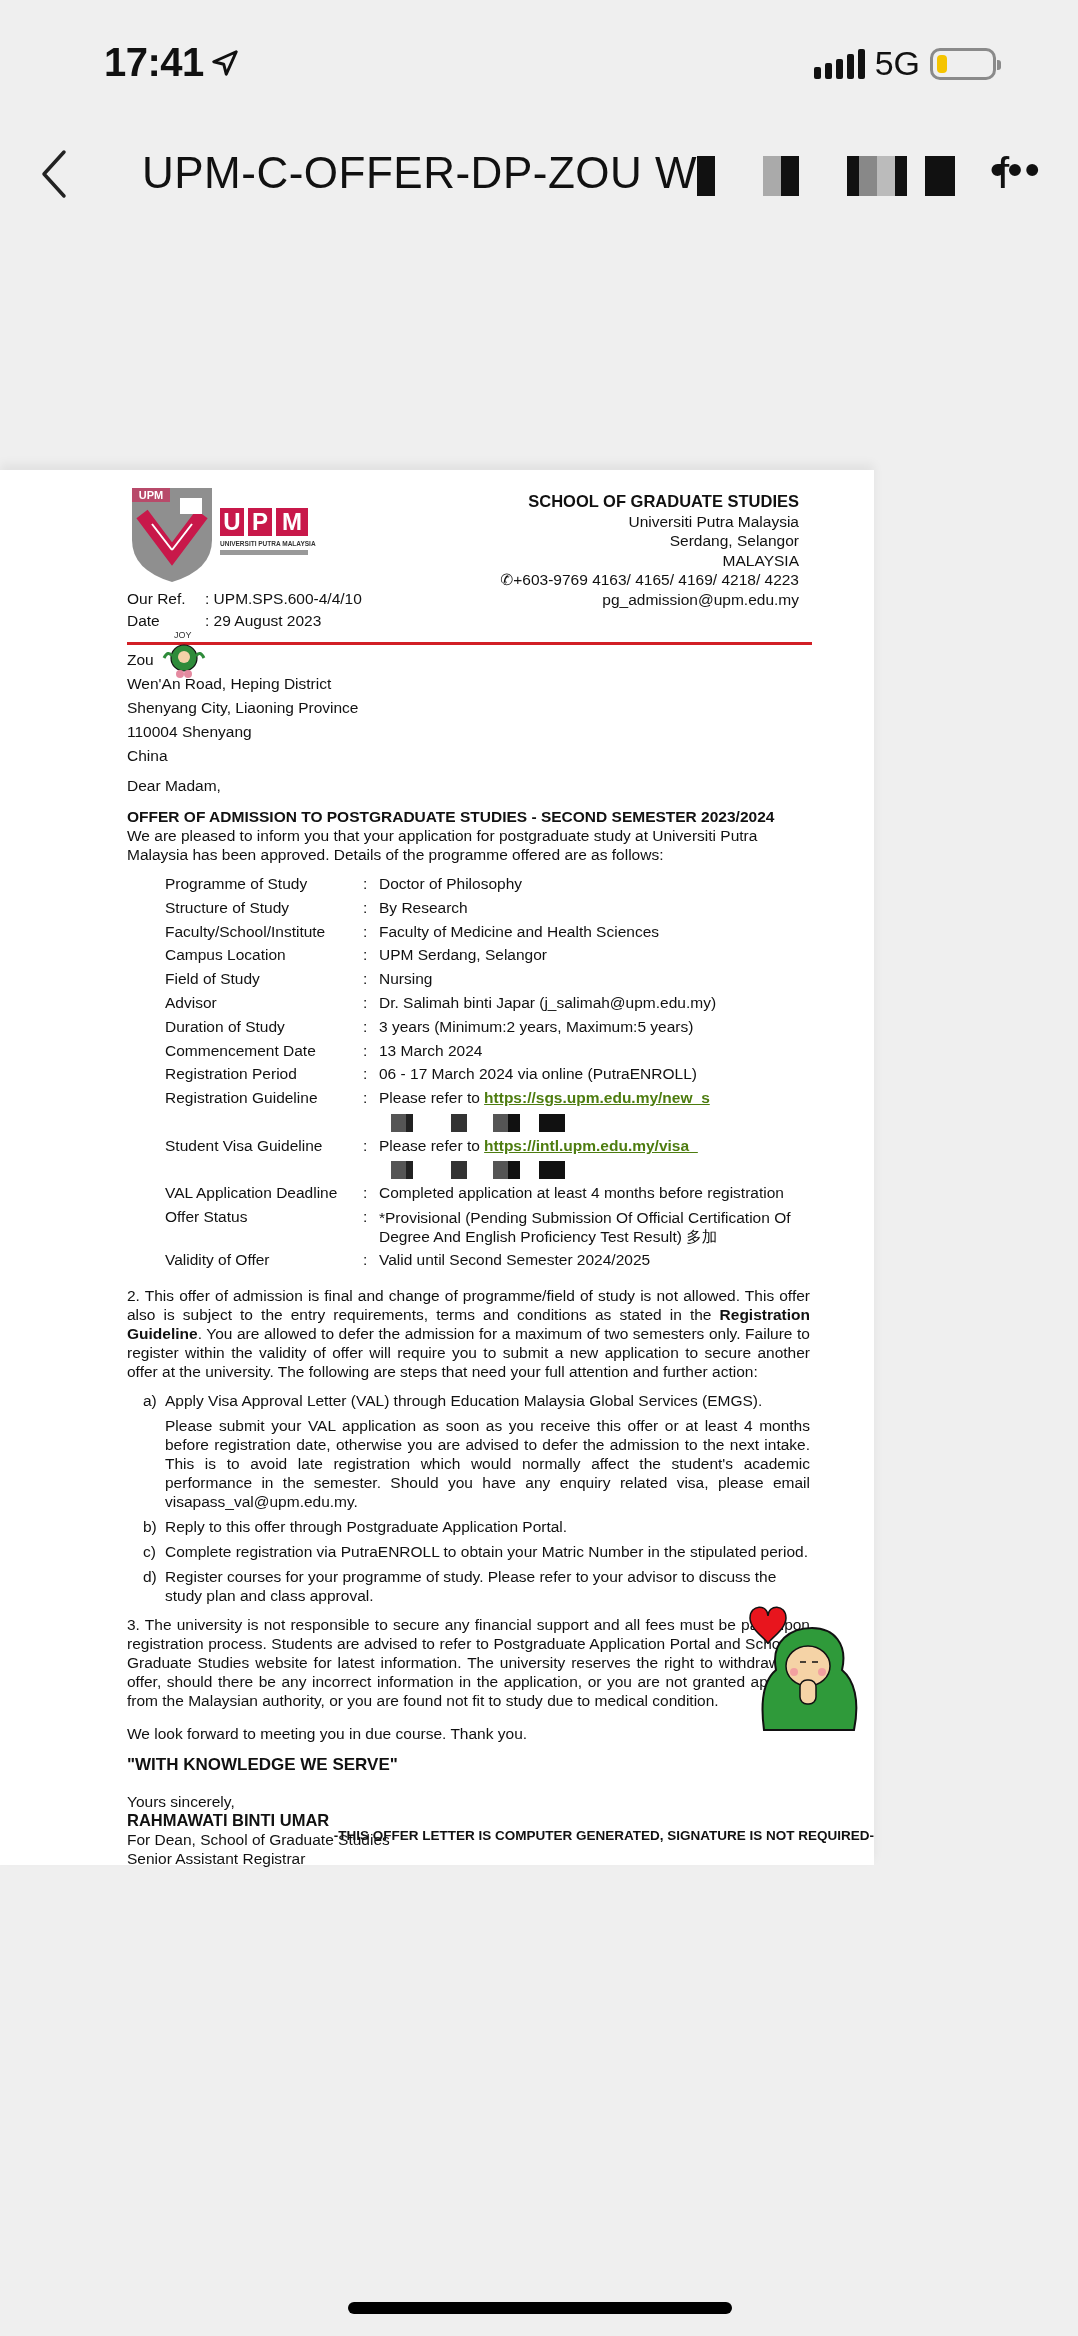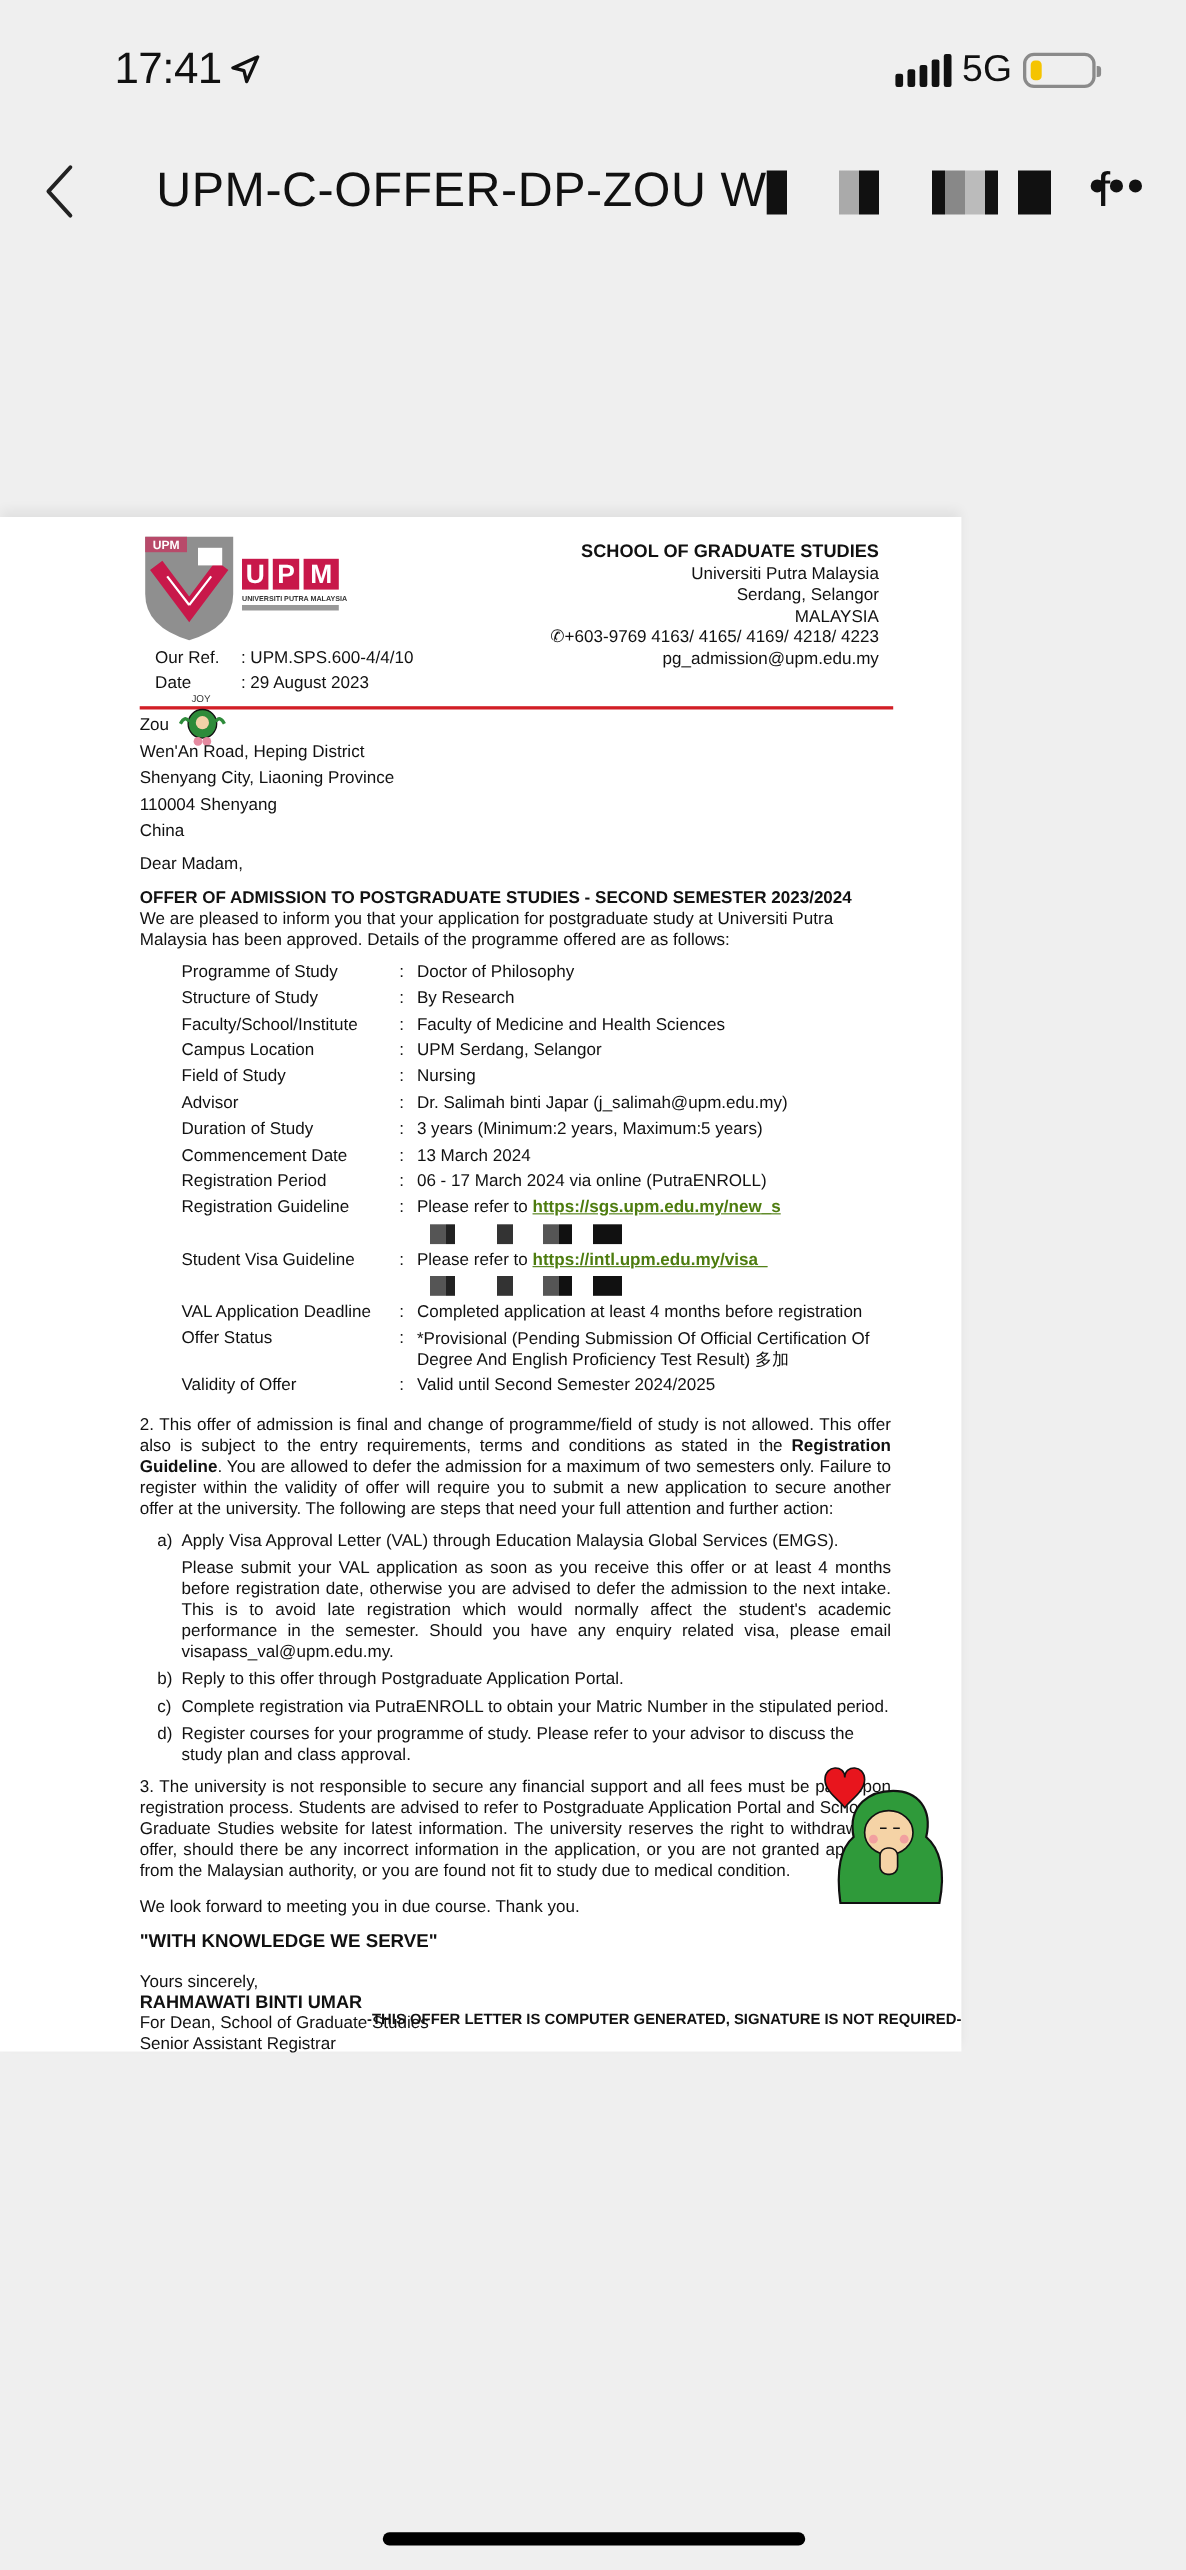--- a/index.html
+++ b/index.html
@@ -1,40 +1,40 @@
 <!DOCTYPE html>
 <html><head>
 <meta charset="utf-8">
 <style>
   html, body { margin: 0; padding: 0; }
   body {
     width: 1078px; height: 2336px; background: #efefef; position: relative; overflow: hidden;
     font-family: "Liberation Sans", sans-serif; color: #111;
   }
   
-  .status-time { position: absolute; left: 104px; top: 40px; font-size: 40px; font-weight: 400; letter-spacing: -0.5px; display:flex; align-items:center; gap:6px;text-align:right; }
+  .status-time { position: absolute; left: 104px; top: 40px; font-size: 40px; font-weight: 700; letter-spacing: -0.5px; display:flex; align-items:center; gap:6px;text-align:right; }
   .status-right { position: absolute; right: 82px; top: 44px; display: flex; align-items: center; gap: 10px; }
   .signal { display:flex; align-items:flex-end; gap:4px; height: 30px; }
   .signal span { width: 7px; background:#111; border-radius: 2px; }
   .net { font-size: 34px; font-weight: 500; }
   .battery { width: 66px; height: 32px; border: 3px solid #8a8a8a; border-radius: 10px; position: relative; box-sizing: border-box; }
   .battery::after { content:""; position:absolute; right:-8px; top:9px; width:4px; height:10px; background:#8a8a8a; border-radius:0 3px 3px 0; }
   .battery .lvl { position:absolute; left:4px; top:4px; bottom:4px; width:10px; background:#f5c400; border-radius:4px; }
   
   .nav-back { position:absolute; left:36px; top:148px; width:36px; height:52px; }
   .nav-title { position:absolute; left:142px; top:148px; font-size:44px; font-weight:400; letter-spacing:0.5px; white-space:nowrap; }
   .nav-title .redact { display:inline-block; width:300px; height:40px; vertical-align:middle; background:
      linear-gradient(90deg, #111 0 6%, transparent 6% 22%, #aaa 22% 28%, #111 28% 34%, transparent 34% 50%, #111 50% 54%, #888 54% 60%, #bbb 60% 66%, #111 66% 70%, transparent 70% 76%, #111 76% 86%, transparent 86%); }
   .nav-more { position:absolute; right:36px; top:160px; font-size:44px; letter-spacing:2px; line-height:20px; }
   
   .page { position:absolute; left:0; top:470px; width:874px; height:1395px; background:#fff; box-shadow: 0 -6px 10px rgba(0,0,0,0.06); }
   .logo { position:absolute; left:128px; top:14px; width:210px; height:100px; }
   .school { position:absolute; right:75px; top:22px; text-align:right; font-size:15.5px; line-height:19.5px; }
   .school .h { font-weight:bold; font-size:16.5px; }
-  .ref { position:absolute; left:141px; top:118px; font-size:15.5px; line-height:22px; }
+  .ref { position:absolute; left:127px; top:118px; font-size:15.5px; line-height:22px; }
   .ref .lbl { display:inline-block; width:78px; }
   .redline { position:absolute; left:127px; right:62px; top:172px; height:3px; background:#d21f26; }
   .addr { position:absolute; left:127px; top:178px; font-size:15.5px; line-height:24px; }
   .body { position:absolute; left:127px; right:64px; top:306px; font-size:15.5px; line-height:19px; }
   .body p { margin:0; }
   .subj { font-weight:bold; margin-top:12px !important; }
   .details { margin: 8px 0 0 38px; border-collapse: collapse; }
   .details td { padding: 0; vertical-align: top; line-height:23.8px; font-size:15.5px; }
   .details td.k { width: 198px; }
   .details td.c { width: 16px; }

